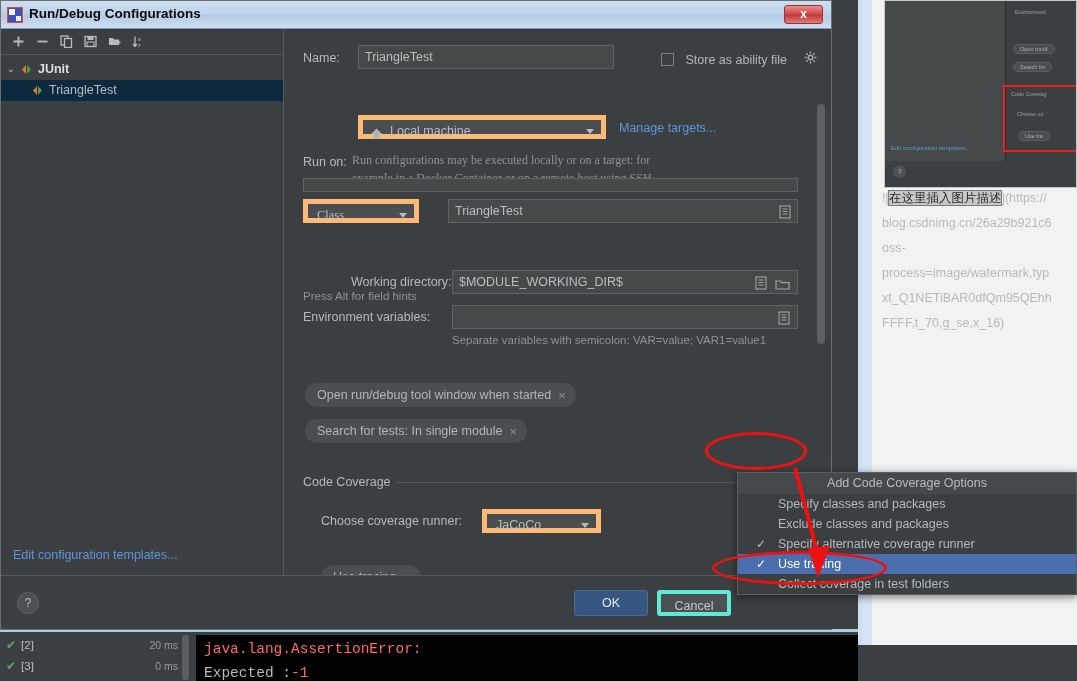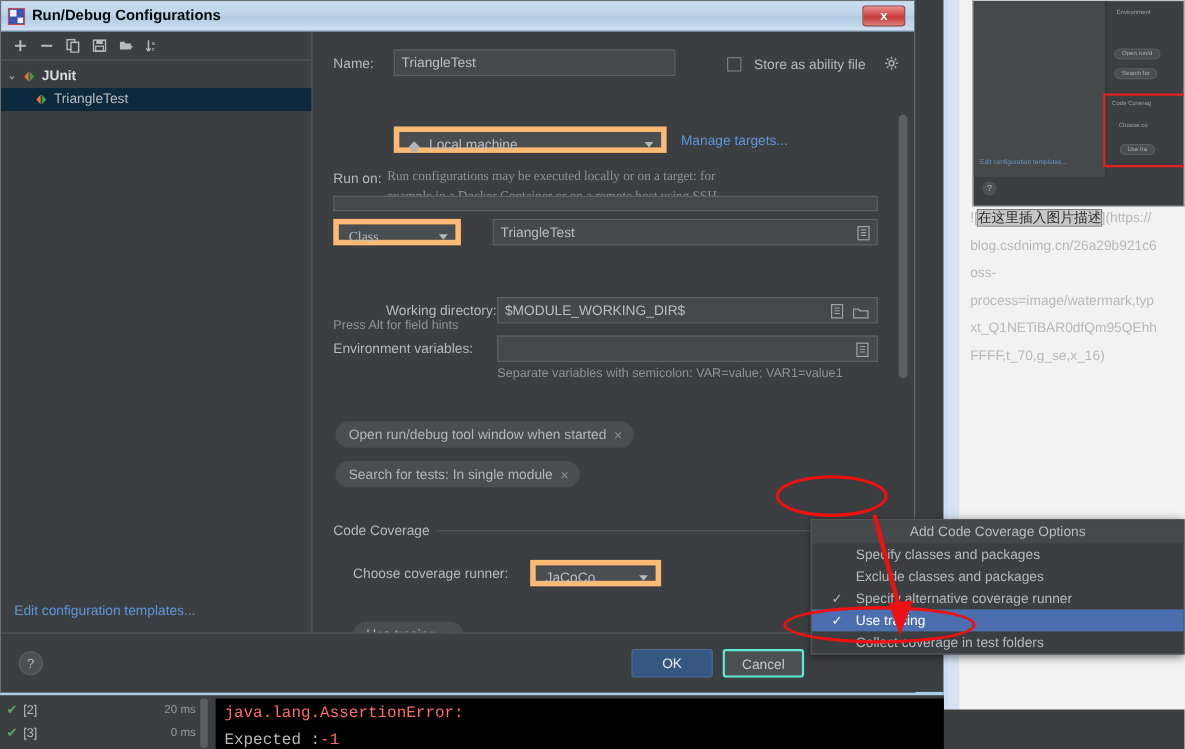--- a/index.html
+++ b/index.html
@@ -238,21 +238,21 @@
     position: absolute; top: 14px; height: 26px;
     border-radius: 3px; font-size: 12.5px;
     text-align: center; line-height: 25px;
   }
   .btn-ok {
     left: 573px; width: 74px;
     background: #365880; border: 1px solid #4a6c96; color: #e7ebee;
   }
   .btn-cancel {
     left: 656px; width: 74px;
-    background: #4c5052; border: 2px solid #5eead4; color: #c3c8cb;
+    background: #4c5052; border: 4px solid #5eead4; color: #c3c8cb;
   }
 
   
   .popup {
     position: absolute; left: 737px; top: 472px; width: 340px;
     background: #3c3f41; border: 1px solid #5a5e60;
     box-shadow: 0 2px 8px rgba(0,0,0,.5);
   }
   .popup-title {
     height: 21px; line-height: 21px; text-align: center;

